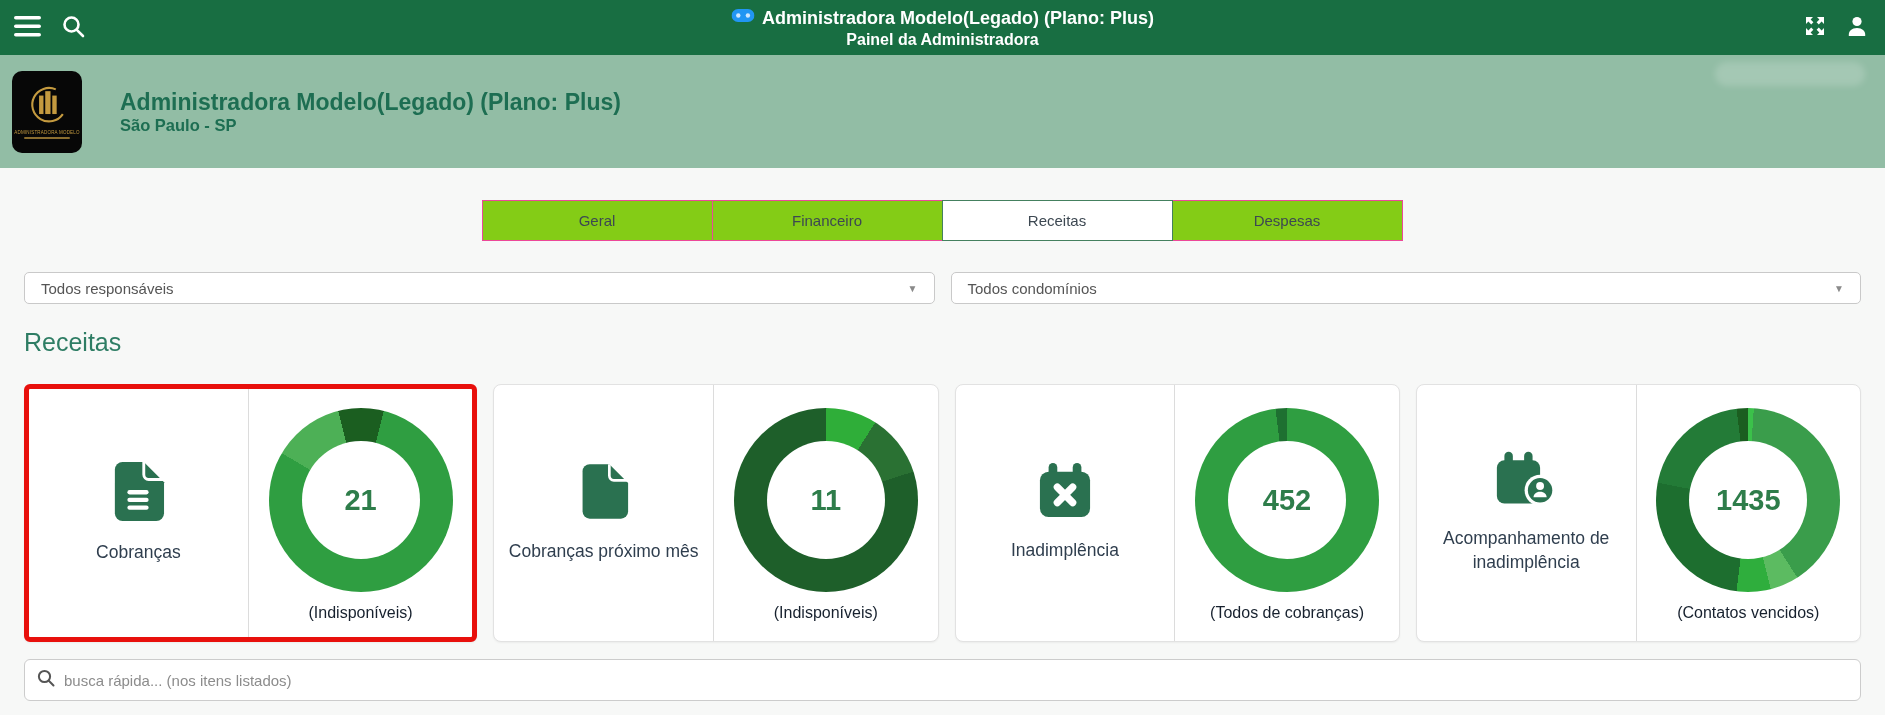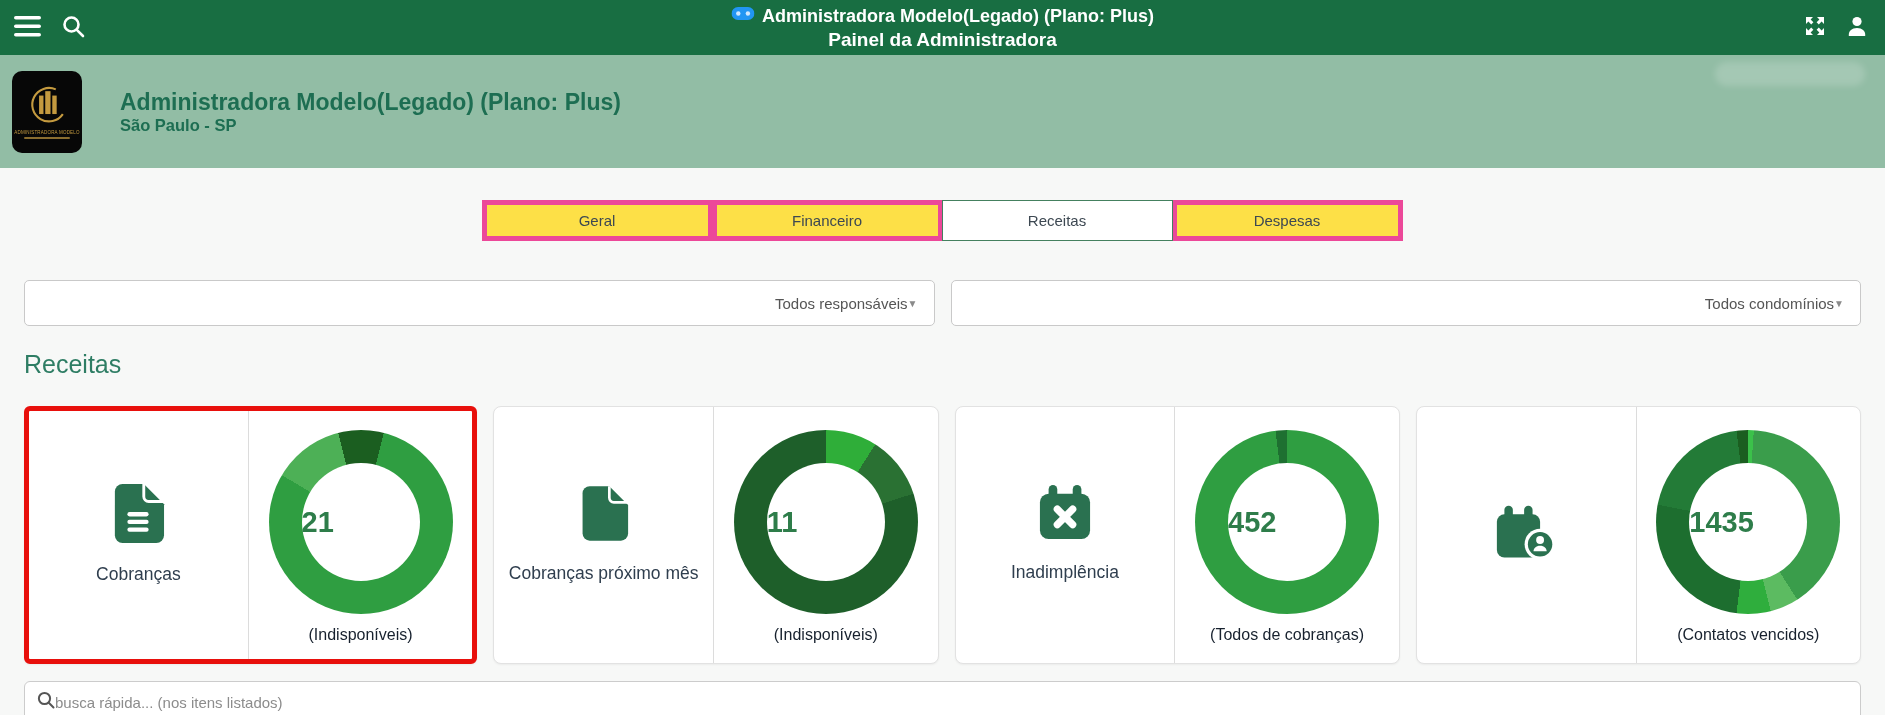--- a/index.html
+++ b/index.html
@@ -15,21 +15,21 @@
     display:flex; align-items:center; position:relative;
   }
   .hdr-left{ display:flex; align-items:center; gap:20px; padding-left:14px; }
   .icon-btn{ background:none; border:none; cursor:pointer; display:flex; align-items:center; }
   .hdr-center{
     position:absolute; left:50%; top:50%; transform:translate(-50%,-50%);
     text-align:center; white-space:nowrap;
   }
   .hdr-title-row{ display:flex; align-items:center; justify-content:center; gap:8px; }
   .hdr-title{ font-size:18px; font-weight:bold; }
-  .hdr-subtitle{ font-size:19px; font-weight:bold; margin-top:2px; }
+  .hdr-subtitle{ font-size:16px; font-weight:bold; margin-top:2px; }
   .hdr-right{ position:absolute; right:16px; top:0; height:100%; display:flex; align-items:center; gap:18px; }
   
   .org-banner{
     height:113px; background:#92bda5; display:flex; align-items:center;
     padding-left:12px; position:relative;
   }
   .org-logo{
     width:70px; height:82px; background:#070707; border-radius:10px;
     display:flex; flex-direction:column; align-items:center; justify-content:center;
     overflow:hidden; flex:none;
@@ -39,31 +39,31 @@
   .org-text{ margin-left:38px; color:#1d6e52; }
   .org-title{ font-size:23px; font-weight:bold; }
   .org-subtitle{ font-size:16.5px; font-weight:bold; }
   .banner-glow{
     position:absolute; right:20px; top:7px; width:150px; height:24px;
     background:rgba(255,255,255,.17); border-radius:12px; filter:blur(3px);
   }
   
   .tabs-row{ display:flex; justify-content:center; margin-top:32px; }
   .tab{
-    width:231px; height:41px; background:#fde047; border:5px solid #ec4899;
+    width:231px; height:41px; background:#84cc16; border:1px solid #ec4899;
     margin-left:-1px; display:flex; align-items:center; justify-content:center;
     font-size:15px; color:#3d4852; cursor:pointer;
   }
   .tab.active{ background:#fff; border:1px solid #44805f; z-index:1; }
   
   .filters-row{ display:flex; gap:16px; margin:31px 24px 0; }
   .select{
-    flex:1; height:46px; background:#fff; border:1px solid #c9c9c9; border-radius:5px;
-    display:flex; align-items:center; justify-content:flex-end;
-    padding:0 16px; font-size:15px; color:#555; cursor:pointer;margin-top:8px;
+    flex:1; height:32px; background:#fff; border:1px solid #c9c9c9; border-radius:5px;
+    display:flex; align-items:center; justify-content:space-between;
+    padding:0 16px; font-size:15px; color:#555; cursor:pointer;
   }
   .caret{ color:#8a8a8a; font-size:10px; }
   
   .section-title{ margin:20px 24px 0; font-size:25px; color:#2e7d64; line-height:36px; font-weight:normal; }
   
   .cards-row{ display:flex; gap:16px; margin:24px 24px 0; height:258px; }
   .card{
     flex:1; background:#fff; border:1px solid #e2e2e2; border-radius:8px;
     display:flex; box-shadow:0 1px 2px rgba(0,0,0,.05); cursor:pointer; overflow:hidden;
   }
@@ -76,28 +76,28 @@
   .card-right{
     width:50.4%; display:flex; flex-direction:column; align-items:center;
     justify-content:center; padding-top:4px;
   }
   .donut{
     width:184px; height:184px; border-radius:50%;
     display:flex; align-items:center; justify-content:center; flex:none;
   }
   .donut-hole{
     width:118px; height:118px; background:#fff; border-radius:50%;
-    display:flex; align-items:center; 
+    display:flex; align-items:center; justify-content:center;
   }
   .donut-value{ font-size:29px; font-weight:bold; color:#2e7d4a; }
   .card-caption{ margin-top:12px; font-size:16px; font-weight:normal; color:#17212e; }
   
   .quick-search{
     margin:17px 24px 0; height:42px; background:#fff; border:1px solid #ccc; border-radius:6px;
-    display:flex; align-items:center; padding:0 12px;
+    display:flex; align-items:center; gap:9px; padding:0 12px;
   }
   .quick-search input{
     flex:1; border:none; outline:none; font-size:15px; color:#333; background:transparent;
     font-family:"Liberation Sans", sans-serif;
   }
   .quick-search input::placeholder{ color:#8c8c8c; }
 </style>
 </head>
 <body>
 
@@ -279,20 +279,21 @@
         <svg width="62" height="56" viewBox="0 0 66 58">
           <rect x="10" y="0" width="9" height="15" rx="4.5" fill="#2a7150"></rect>
           <rect x="31" y="0" width="9" height="15" rx="4.5" fill="#2a7150"></rect>
           <rect x="2" y="9" width="46" height="46" rx="8" fill="#2a7150"></rect>
           <circle cx="48" cy="41" r="16.5" fill="#fff"></circle>
           <circle cx="48" cy="41" r="13" fill="#2a7150"></circle>
           <circle cx="48" cy="36.5" r="4.2" fill="#fff"></circle>
           <path d="M48 42.5 c-4.4 0 -7 2.7 -7 6 h14 c0 -3.3 -2.6 -6 -7 -6 z" fill="#fff"></path>
         </svg>
       </span>
+      <span class="card-label">Acompanhamento de inadimplência</span>
     </div>
     <div class="card-right">
       <div class="donut" style="background: conic-gradient(rgb(59, 193, 74) 0%, rgb(59, 193, 74) 1%, rgb(58, 157, 75) 1%, rgb(58, 157, 75) 41%, rgb(92, 187, 97) 41%, rgb(92, 187, 97) 46%, rgb(47, 174, 61) 46%, rgb(47, 174, 61) 52%, rgb(29, 110, 47) 52%, rgb(29, 110, 47) 78%, rgb(35, 123, 55) 78%, rgb(35, 123, 55) 98%, rgb(27, 94, 32) 98%, rgb(27, 94, 32) 100%);">
         <div class="donut-hole">
           <span class="donut-value">1435</span>
         </div>
       </div>
       <div class="card-caption">(Contatos vencidos)</div>
     </div>
   </div>

